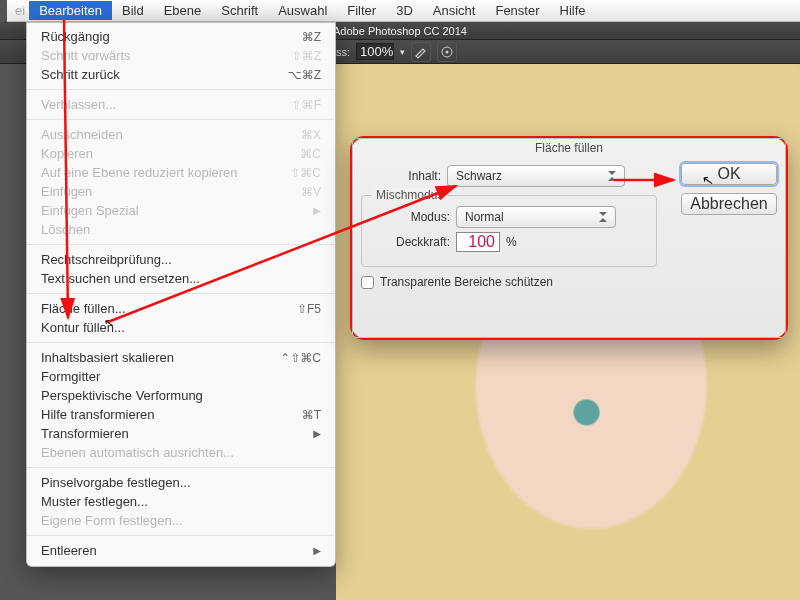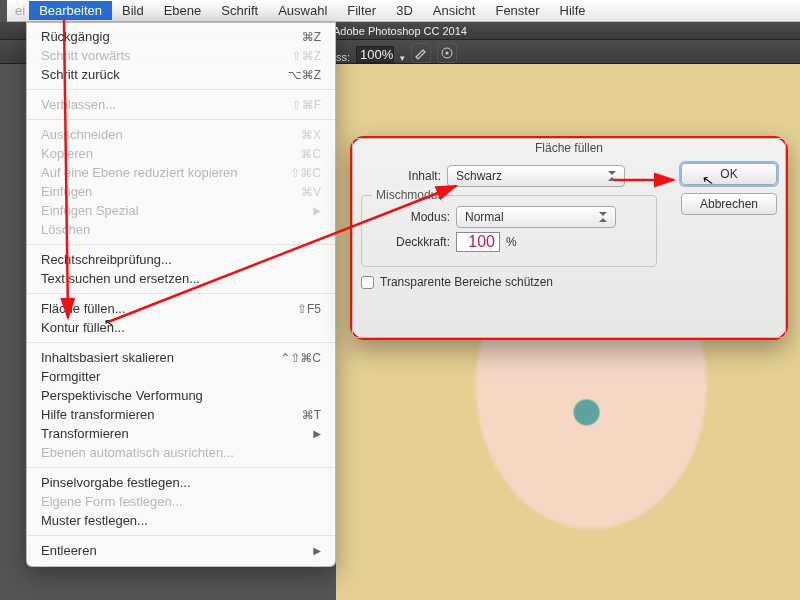--- a/index.html
+++ b/index.html
@@ -8,21 +8,21 @@
     
     .mac-menubar { height: 22px; background: linear-gradient(#fdfdfd,#e8e8e8); display:flex; align-items:center; font-size:13px; color:#333; border-bottom:1px solid #bbb; padding-left:8px;margin-left:7px; }
     .mac-menubar .m-item { padding: 2px 10px; cursor:default; }
     .mac-menubar .m-item.sel { background:#2a6dd4; color:#fff; }
     .mac-menubar .first-dim { color:#aaa; padding:2px 4px 2px 0;}
 
     
     .ps-title { height: 18px; background: linear-gradient(#4a4a4a,#3c3c3c); color:#eee; font-size:11px; text-align:center; line-height:18px; border-bottom:1px solid #222; }
 
     
-    .ps-toolbar { height:24px; background: linear-gradient(#4c4c4c,#3e3e3e); display:flex; align-items:flex-end; font-size:11px; color:#ddd; padding-left:336px; border-bottom:1px solid #222; gap:6px;}
+    .ps-toolbar { height:24px; background: linear-gradient(#4c4c4c,#3e3e3e); display:flex; align-items:center; font-size:11px; color:#ddd; padding-left:336px; border-bottom:1px solid #222; gap:6px;}
     .ps-toolbar .field { background:#2e2e2e; border:1px solid #222; color:#eee; padding:0 3px; font-size:13px; width:38px; }
     .ps-tool-icon { width:20px; height:20px; border:1px solid #555; border-radius:3px; display:flex; align-items:center; justify-content:center; color:#ccc;}
 
     
     .edit-menu {
       position:absolute; left:26px; top:22px; width:310px;
       background: rgba(255,255,255,0.97);
       border:1px solid rgba(0,0,0,.25);
       border-radius:0 0 6px 6px;
       box-shadow: 0 8px 24px rgba(0,0,0,.35);
@@ -54,21 +54,21 @@
       border:2px solid #e11; 
       border-radius:14px;
       box-shadow: 0 10px 26px rgba(0,0,0,.35);
       font-size:12px; color:#333;
     }
     .dialog-inner { border:1px solid #bcbcbc; border-radius:5px; height:100%; }
     .dialog-title { text-align:center; font-size:12px; padding:2px 0 4px; color:#4a4a4a; }
     .dialog-body { display:flex; padding: 2px 8px 8px 8px; gap:24px; }
     .dialog-left { flex:1; }
     .dialog-right { width:96px; display:flex; flex-direction:column; gap:8px; padding-top:2px;}
-    .mac-btn { height:22px; background:linear-gradient(#ffffff,#e5e5e5); border:1px solid #a9a9a9; border-radius:4px; font-size:12px; text-align:center; line-height:20px; }
+    .mac-btn { height:22px; background:linear-gradient(#ffffff,#e5e5e5); border:1px solid #a9a9a9; border-radius:4px; font-size:16px; text-align:center; line-height:20px; }
     .mac-btn.primary { box-shadow: 0 0 0 2px rgba(73,140,235,.55); }
     .form-row { display:flex; align-items:center; gap:6px; margin:4px 0; }
     .form-row label { width:80px; text-align:right; }
     .mac-select {
       position:relative; height:22px; border:1px solid #a9a9a9; border-radius:4px;
       background:linear-gradient(#ffffff,#e8e8e8); padding:0 22px 0 8px; line-height:20px;
       font-size:12px; min-width:160px;
     }
     .mac-select:after {
       content:""; position:absolute; right:8px; top:5px; width:0;height:0;
@@ -215,26 +215,26 @@
     </div>
     <div class="row dis">
       <span>Ebenen automatisch ausrichten...</span>
       <span class="sc"></span>
     </div>
     <div class="sep"></div>
     <div class="row">
       <span>Pinselvorgabe festlegen...</span>
       <span class="sc"></span>
     </div>
+    <div class="row">
+      <span>Muster festlegen...</span>
+      <span class="sc"></span>
+    </div>
     <div class="row dis">
       <span>Eigene Form festlegen...</span>
-      <span class="sc"></span>
-    </div>
-    <div class="row">
-      <span>Muster festlegen...</span>
       <span class="sc"></span>
     </div>
     <div class="sep"></div>
     <div class="row">
       <span>Entleeren</span>
       <span class="arrow">▶</span>
     </div>
   </div>
 
 <div class="dialog">

